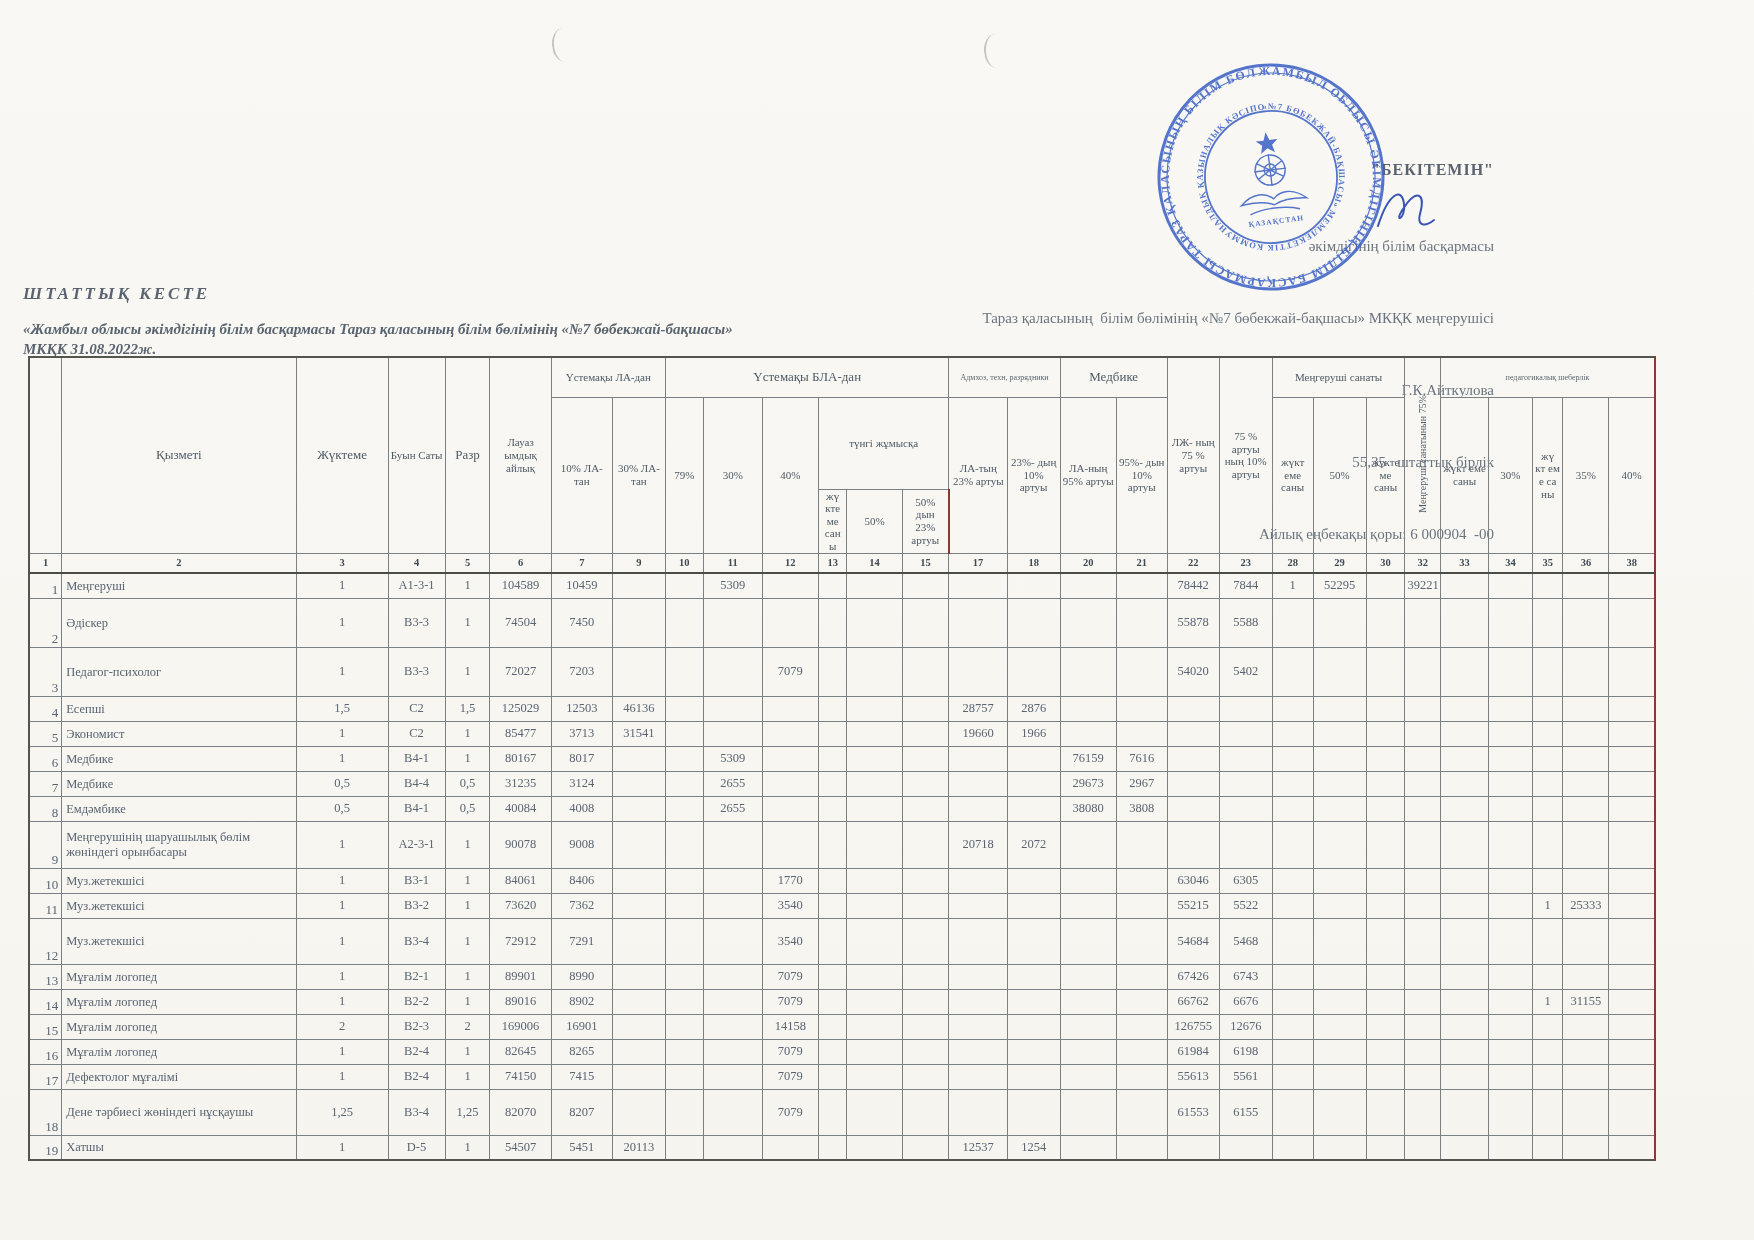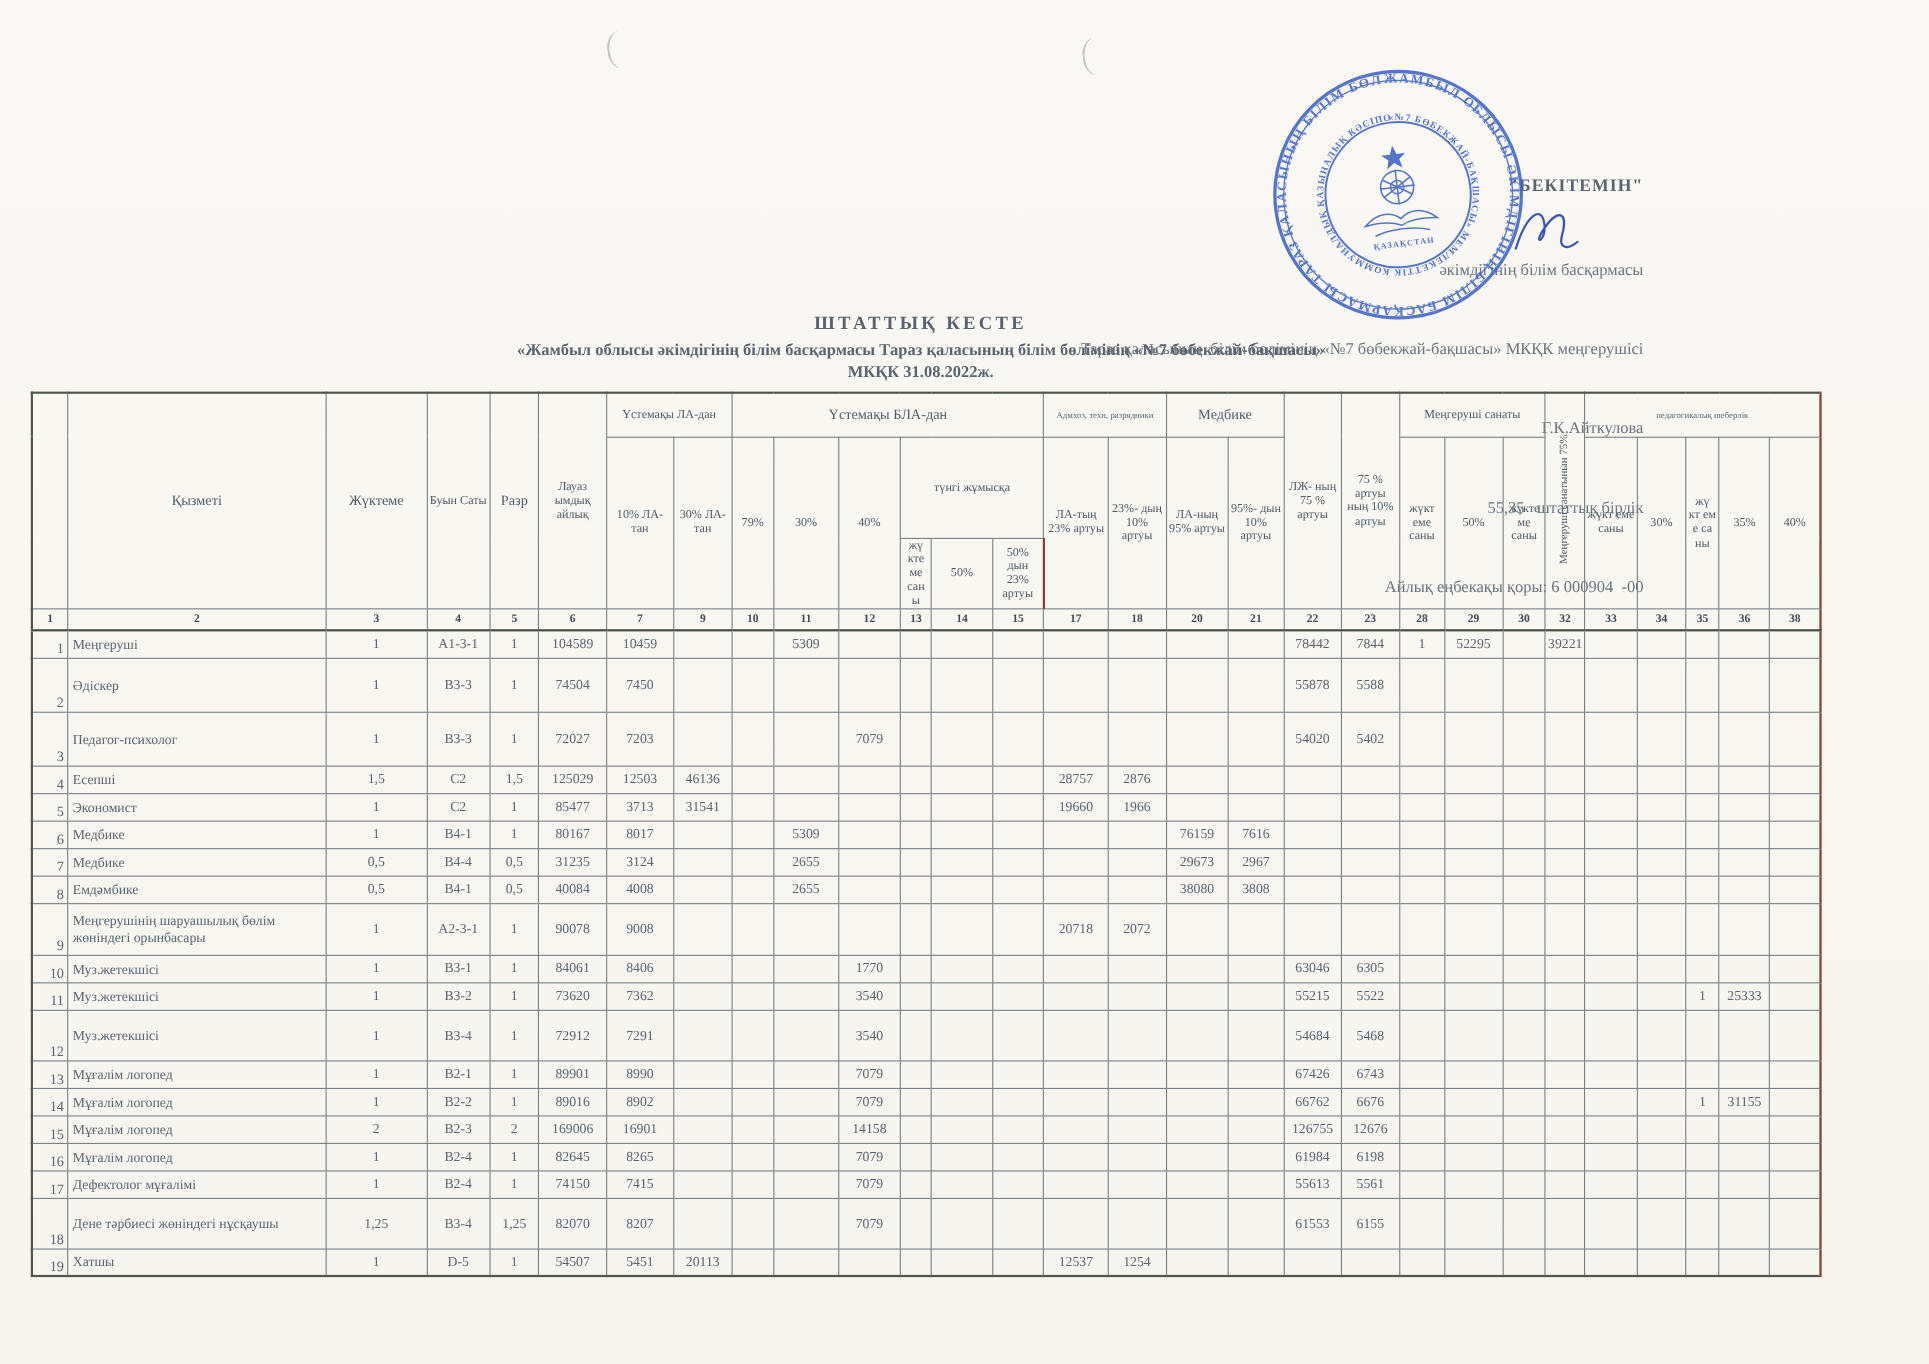--- a/index.html
+++ b/index.html
@@ -15,23 +15,23 @@
   .approval{position:absolute;top:110px;right:260px;text-align:right;font-size:15px;
             color:#6a7480;line-height:24px;white-space:pre;}
   .approval .l1{font-weight:bold;color:#5a6470;font-size:16px;letter-spacing:1px;margin-bottom:4px;}
 
   
   .stamp{position:absolute;left:1146px;top:52px;width:250px;height:250px;opacity:.88;
          transform:rotate(-7deg);}
   .sig{position:absolute;left:1372px;top:178px;width:70px;height:60px;}
 
   
-  .titleblock{position:absolute;left:37px;top:284px;width:1600px;text-align:center;color:#5a6470;}
+  .titleblock{position:absolute;left:23px;top:284px;width:1600px;text-align:left;color:#5a6470;font-style:italic;}
   .titleblock .t1{font-size:17px;font-weight:bold;letter-spacing:3px;}
-  .titleblock .t2{font-size:15px;font-weight:bold;margin-top:7px;}
+  .titleblock .t2{font-size:15px;font-weight:bold;margin-top:17px;}
   .titleblock .t3{font-size:15px;font-weight:bold;margin-top:3px;}
 
   
   table.staff{position:absolute;left:28px;top:356px;border-collapse:collapse;table-layout:fixed;
               width:1628px;font-family:"Liberation Serif",serif;}
   table.staff th,table.staff td{border:1px solid #7b8085;padding:0 2px;overflow:hidden;}
   table.staff{border:2px solid #53564f;}
   thead th{font-size:11px;font-weight:normal;color:#4e5a66;text-align:center;vertical-align:middle;line-height:1.15;}
   thead .big{font-size:13px;}
   thead .sm{font-size:8px;color:#5a6670;}

